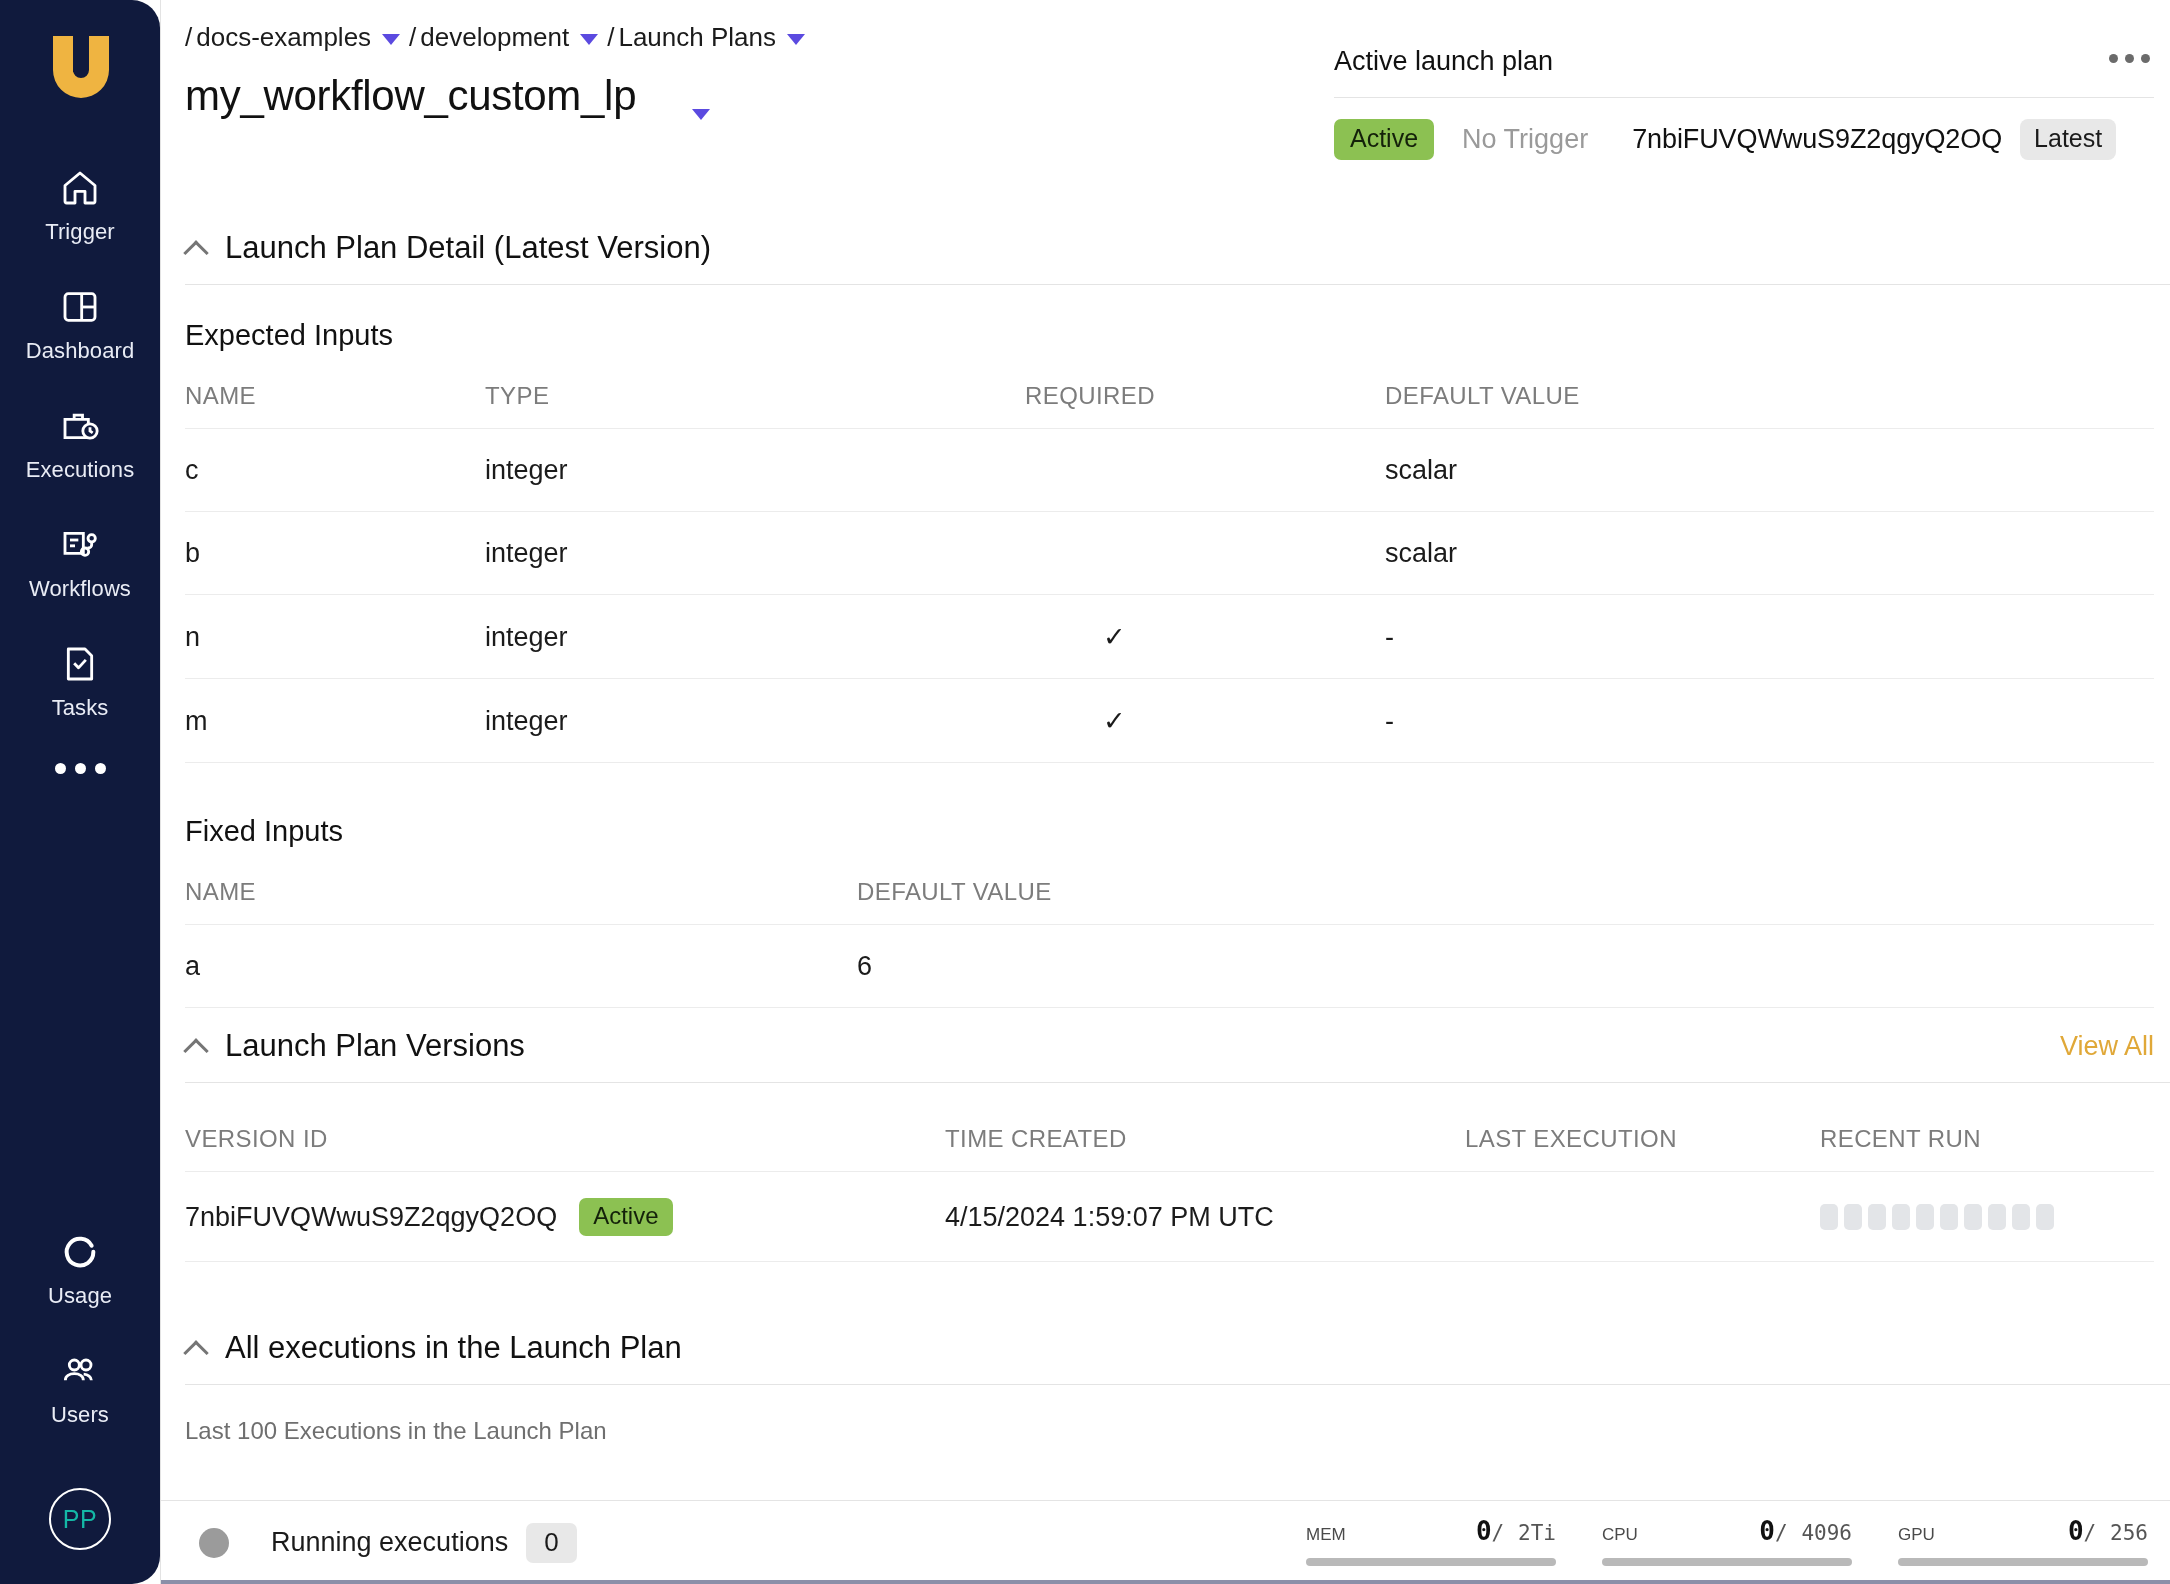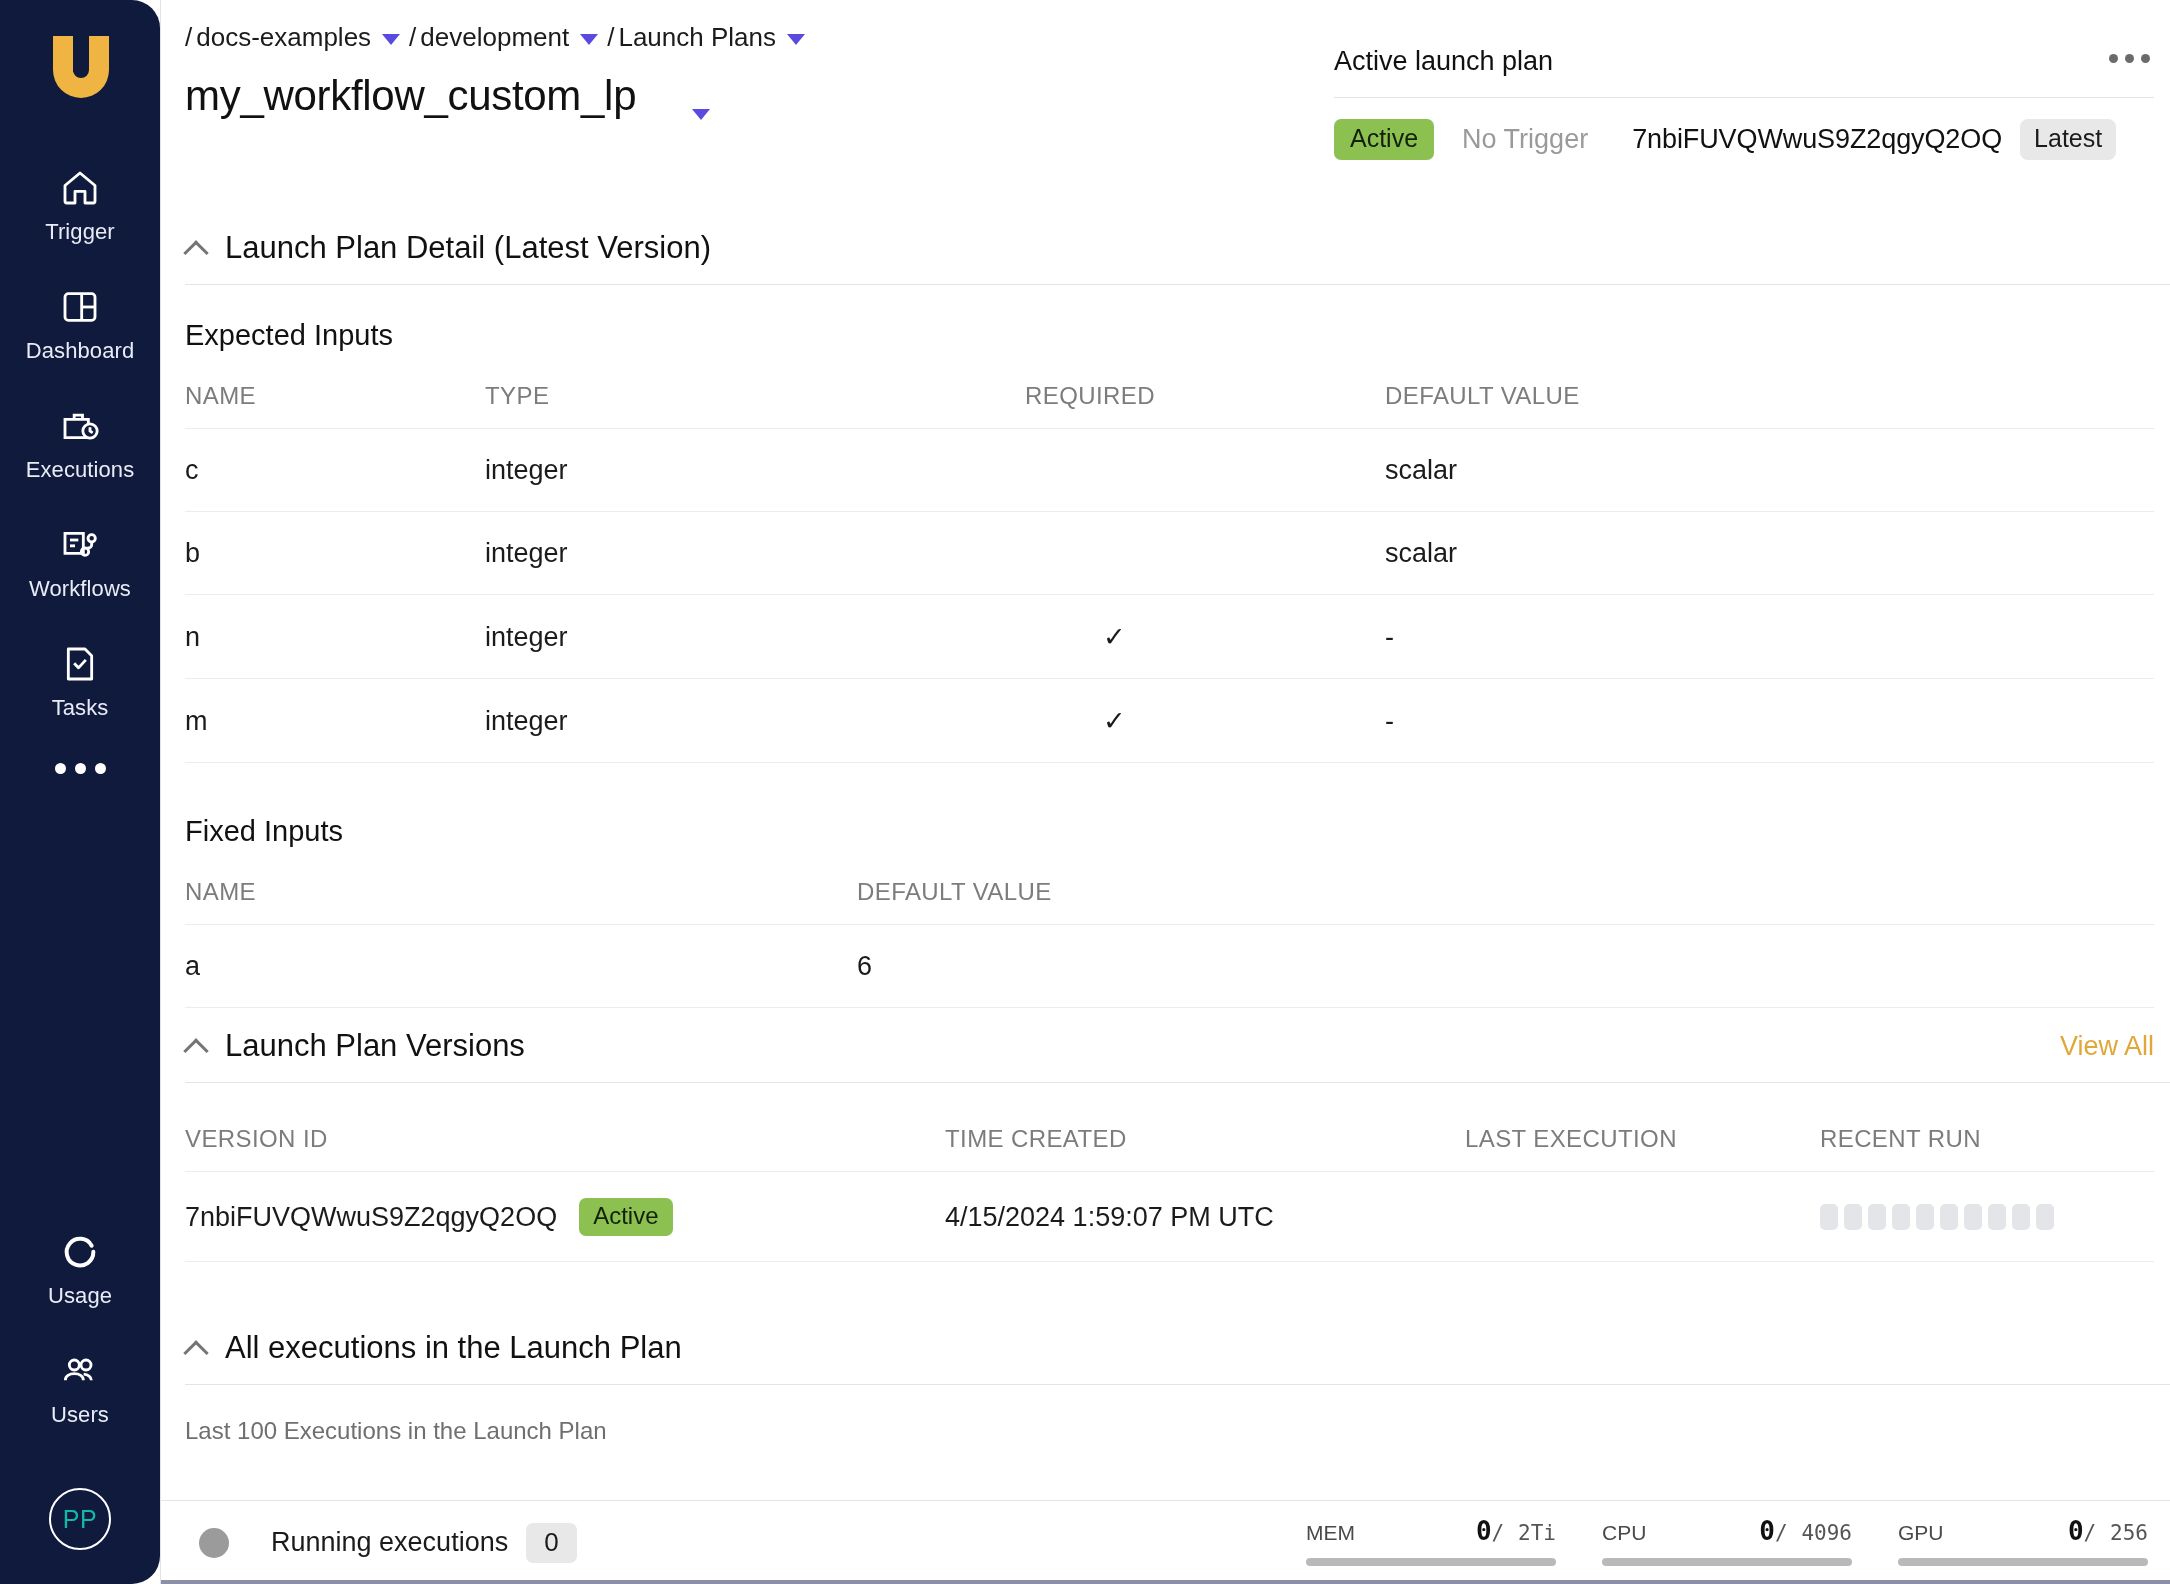--- a/index.html
+++ b/index.html
@@ -168,21 +168,21 @@
   }
   .running .dot { width: 30px; height: 30px; border-radius: 50%; background: #9b9b9b; }
   .running .lbl { font-size: 27px; color: #1b1b1b; margin-left: 24px; }
   .running .count {
     background: #e8e8e8; color: #1b1b1b; font-size: 26px;
     border-radius: 7px; padding: 6px 18px 8px 18px; line-height: 1;
   }
   .resources { display: flex; gap: 46px; align-items: flex-start; padding-bottom: 4px; }
   .res { width: 250px; }
   .res-top { display: flex; align-items: baseline; justify-content: space-between; }
-  .res-name { font-size: 21px; color: #4a4a4a; font-family: "Liberation Sans", sans-serif; }
+  .res-name { font-size: 17px; color: #4a4a4a; font-family: "Liberation Sans", sans-serif; }
   .res-val { font-family: "DejaVu Sans Mono", monospace; font-size: 23px; color: #111; }
   .res-val b { font-size: 26px; font-weight: 700; }
   .res-val span { color: #555; font-size: 21px; }
   .res-bar { height: 8px; border-radius: 5px; background: #b9b9b9; margin-top: 12px; }
   .page-bottom-line { position:absolute; left:0; bottom:0; width:100%; height:4px; background:#8b8fa8; }
 </style>
 </head>
 <body>
 
 <div class="app">

